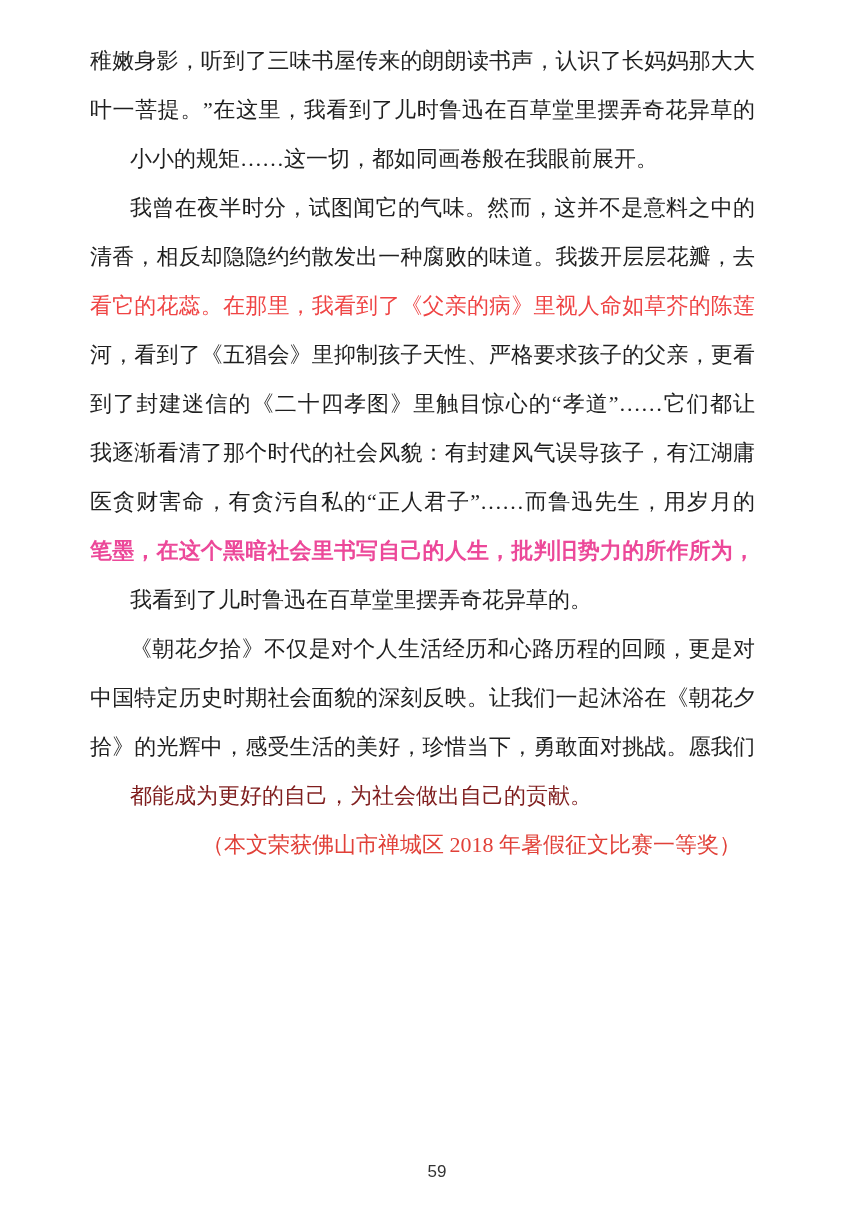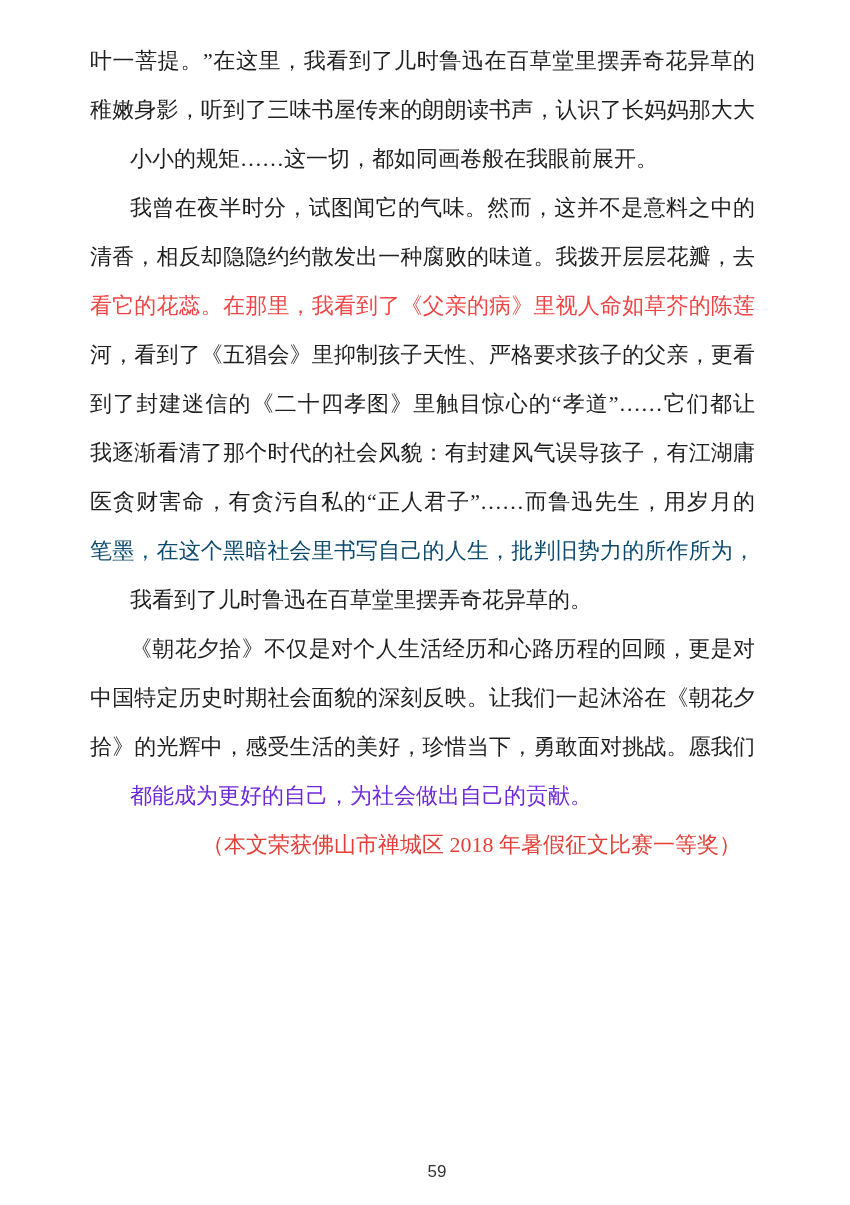--- a/index.html
+++ b/index.html
@@ -67,38 +67,38 @@
     color: #333333;
   }
 </style>
 </head>
 <body>
 
 <div class="page">
   <div class="content">
     <div>
         <div class="paragraph">
+          <div class="line" style="color: rgb(31, 31, 31);">稚嫩身影，听到了三味书屋传来的朗朗读书声，认识了长妈妈那大大</div>
           <div class="line" style="color: rgb(31, 31, 31);">叶一菩提。”在这里，我看到了儿时鲁迅在百草堂里摆弄奇花异草的</div>
-          <div class="line" style="color: rgb(31, 31, 31);">稚嫩身影，听到了三味书屋传来的朗朗读书声，认识了长妈妈那大大</div>
           <div class="line final" style="color: rgb(31, 31, 31);">小小的规矩……这一切，都如同画卷般在我眼前展开。</div>
         </div>
         <div class="paragraph">
           <div class="line indent" style="color: rgb(31, 31, 31);">我曾在夜半时分，试图闻它的气味。然而，这并不是意料之中的</div>
           <div class="line" style="color: rgb(31, 31, 31);">清香，相反却隐隐约约散发出一种腐败的味道。我拨开层层花瓣，去</div>
           <div class="line" style="color: #ef4444;">看它的花蕊。在那里，我看到了《父亲的病》里视人命如草芥的陈莲</div>
           <div class="line" style="color: rgb(31, 31, 31);">河，看到了《五猖会》里抑制孩子天性、严格要求孩子的父亲，更看</div>
           <div class="line" style="color: rgb(31, 31, 31);">到了封建迷信的《二十四孝图》里触目惊心的“孝道”……它们都让</div>
           <div class="line" style="color: rgb(31, 31, 31);">我逐渐看清了那个时代的社会风貌：有封建风气误导孩子，有江湖庸</div>
           <div class="line" style="color: rgb(31, 31, 31);">医贪财害命，有贪污自私的“正人君子”……而鲁迅先生，用岁月的</div>
-          <div class="line" style="color: #0c4a6e;">笔墨，在这个黑暗社会里书写自己的人生，批判旧势力的所作所为，</div>
+          <div class="line" style="color: #ec4899; font-weight: bold;">笔墨，在这个黑暗社会里书写自己的人生，批判旧势力的所作所为，</div>
           <div class="line final" style="color: rgb(31, 31, 31);">我看到了儿时鲁迅在百草堂里摆弄奇花异草的。</div>
         </div>
         <div class="paragraph">
           <div class="line indent" style="color: rgb(31, 31, 31);">《朝花夕拾》不仅是对个人生活经历和心路历程的回顾，更是对</div>
           <div class="line" style="color: rgb(31, 31, 31);">中国特定历史时期社会面貌的深刻反映。让我们一起沐浴在《朝花夕</div>
           <div class="line" style="color: rgb(31, 31, 31);">拾》的光辉中，感受生活的美好，珍惜当下，勇敢面对挑战。愿我们</div>
-          <div class="line final" style="color: #6d28d9;">都能成为更好的自己，为社会做出自己的贡献。</div>
+          <div class="line final" style="color: #7f1d1d;">都能成为更好的自己，为社会做出自己的贡献。</div>
         </div>
       </div>
     <div class="award-note" style="color: rgb(225, 64, 56);">（本文荣获佛山市禅城区 2018 年暑假征文比赛一等奖）</div>
   </div>
   <div class="page-number">59</div>
 </div>
 
 </body></html>

